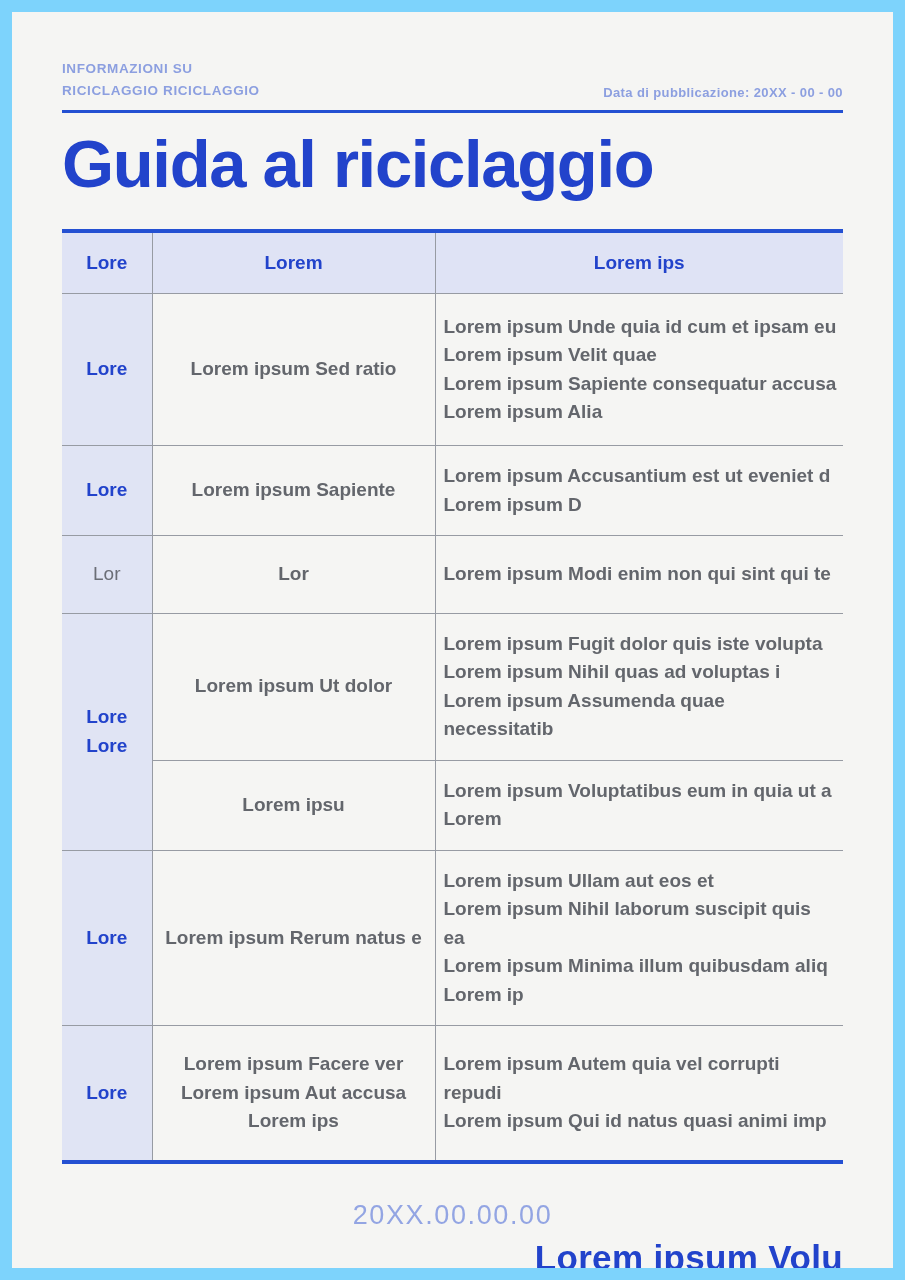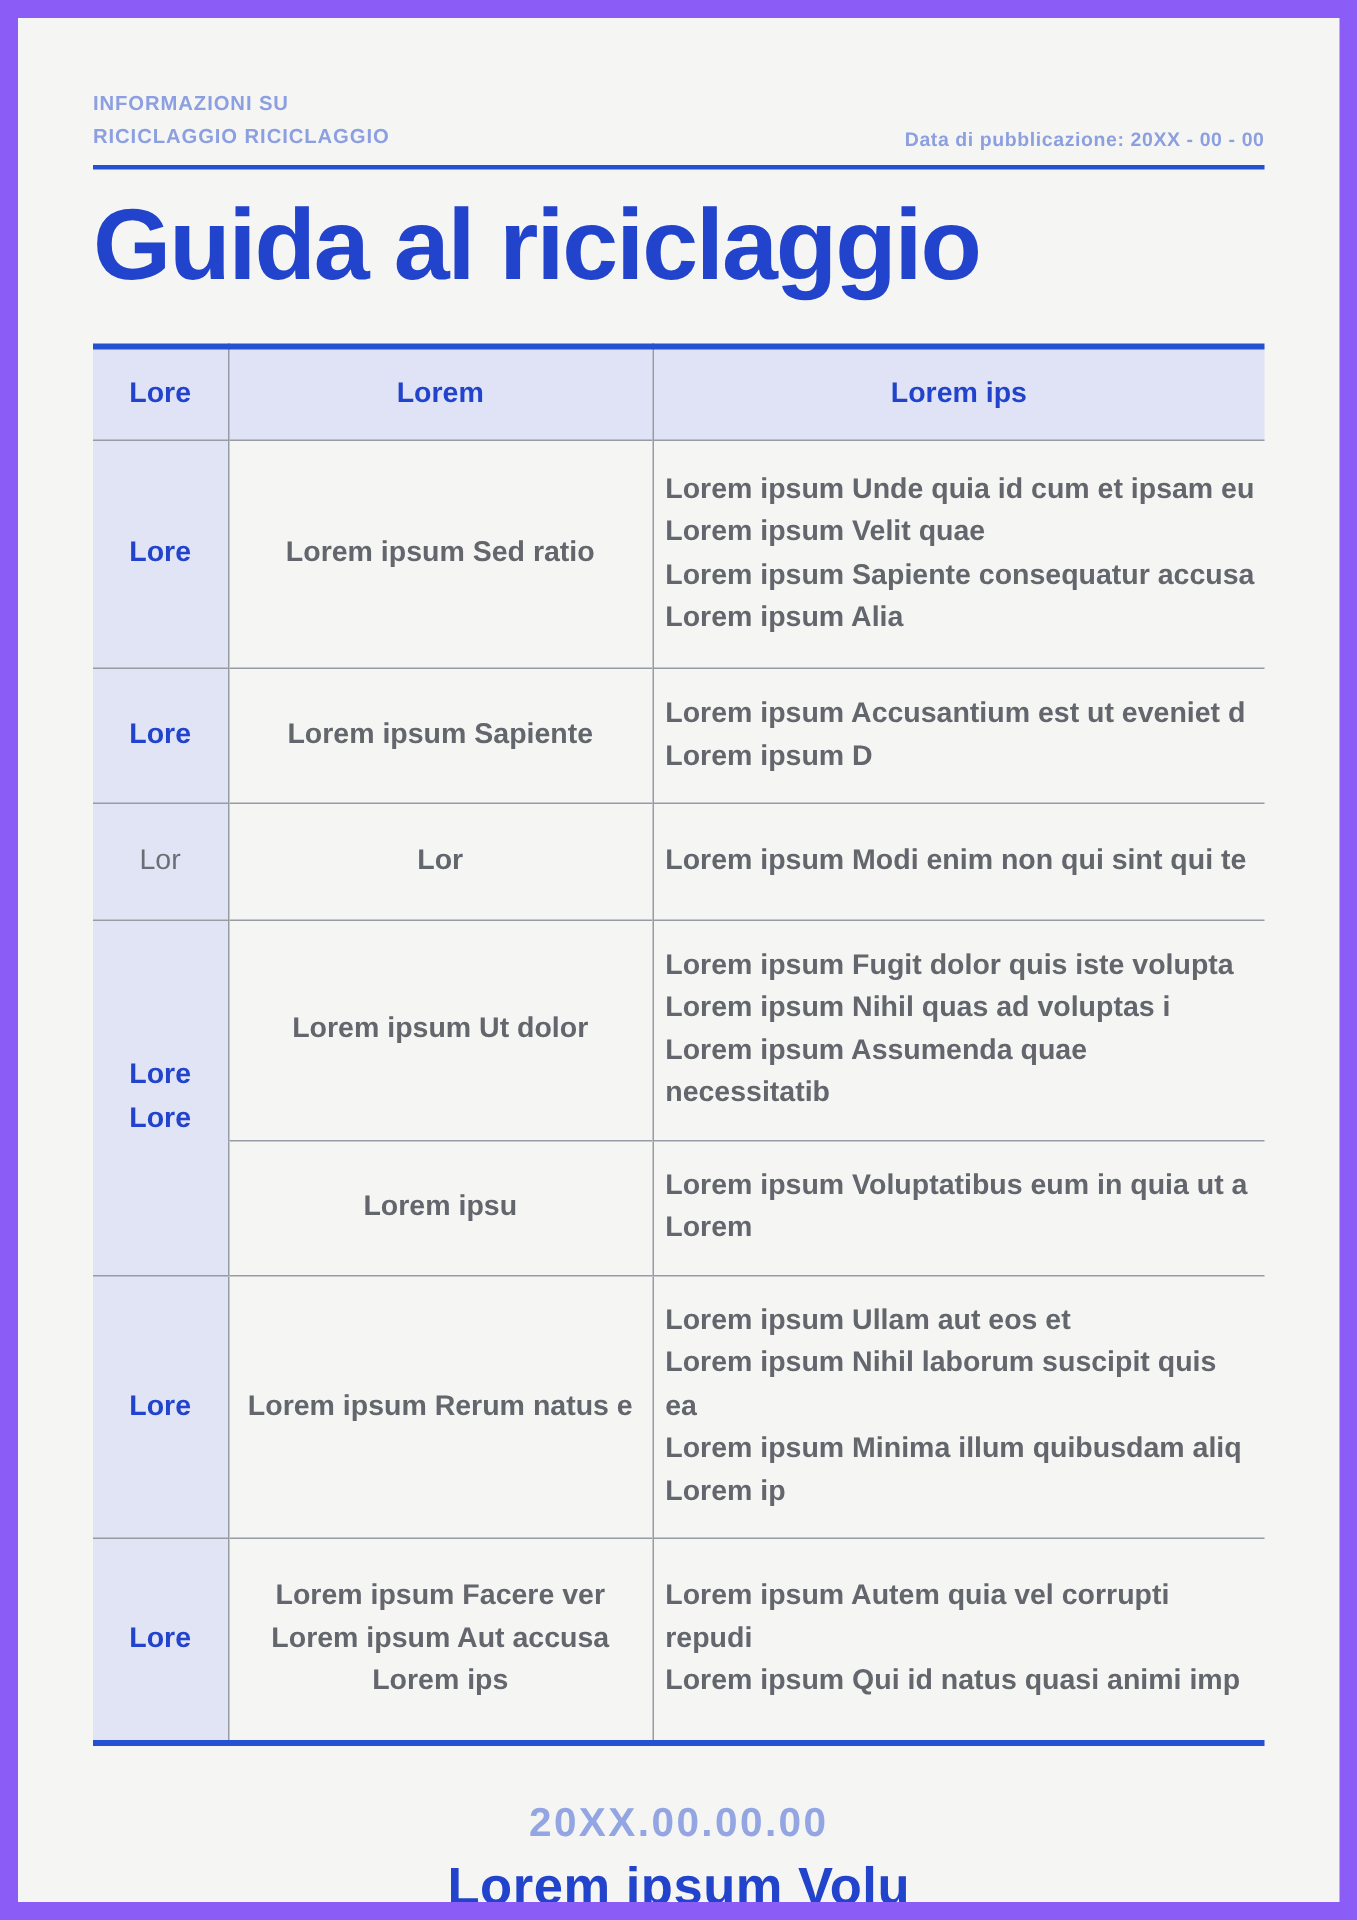--- a/index.html
+++ b/index.html
@@ -3,21 +3,21 @@
 <meta charset="utf-8">
 <style>
   * { margin:0; padding:0; box-sizing:border-box; }
   html,body { margin:0; }
   body {
     font-family:"Liberation Sans", sans-serif;
     width:905px;
   }
   .frame {
     width:905px; height:1280px;
-    background:#8b5cf6;
+    background:#7dd3fc;
     padding:12px;
   }
   .page {
     width:100%; height:100%;
     background:#f5f5f3;
     padding:46px 50px 0 50px;
     overflow:hidden;
   }
 
   
@@ -64,25 +64,26 @@
     padding:24px 8px;
   }
   .c-desc {
     color:#63666c; text-align:left; font-size:19px; line-height:1.5;
     padding:16px 6px 16px 8px;
   }
 
   
   .footer { text-align:center; margin-top:36px; }
   .footer-date {
-    color:#93a5e3; font-size:27px; font-weight:700; letter-spacing:0.06em;
+    color:#93a5e3; font-size:27px; font-weight:400; letter-spacing:0.06em;
   }
   .footer-title {
     color:#2243cb; font-size:35px; font-weight:700; margin-top:7px;
     letter-spacing:0.01em;
+    text-align:right;
   }
 </style>
 </head>
 <body>
 
 <div class="frame">
   <div class="page">
 
     <div class="masthead">
       <div class="eyebrow">

